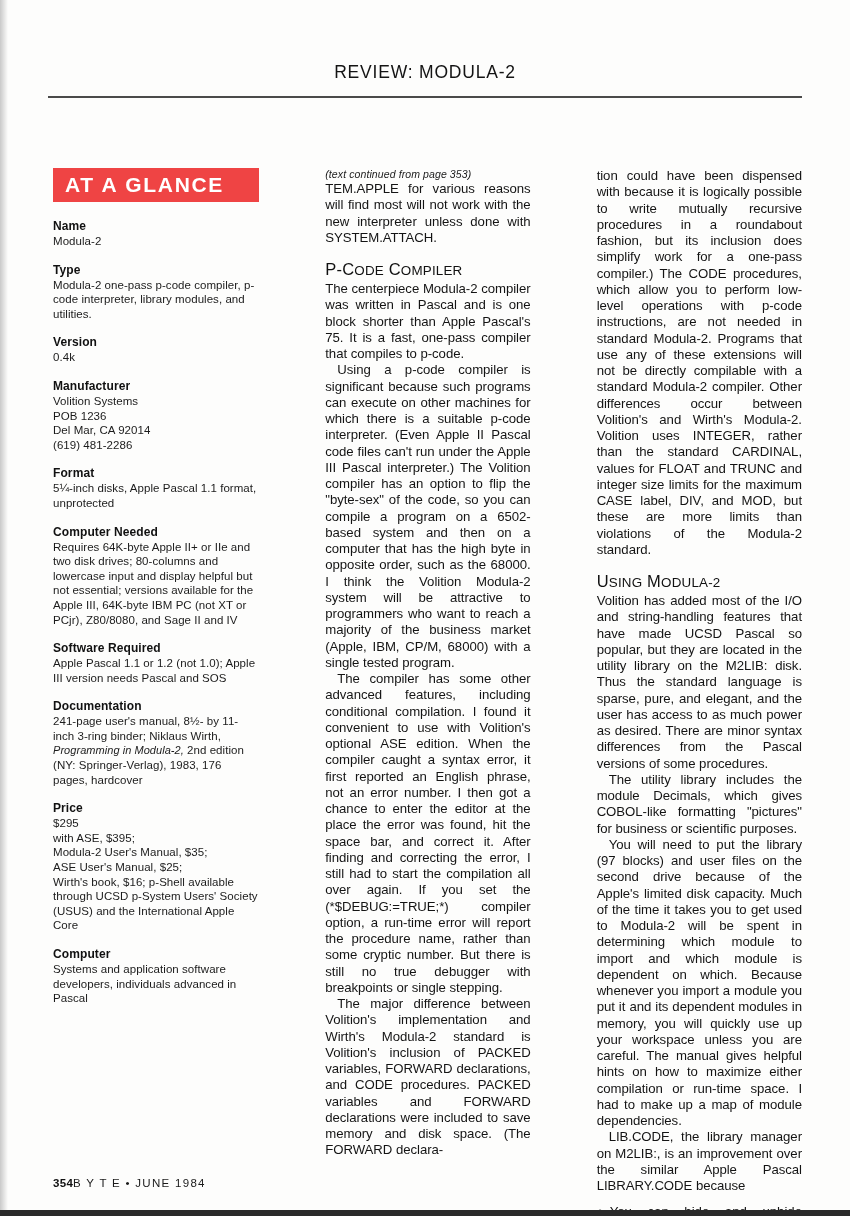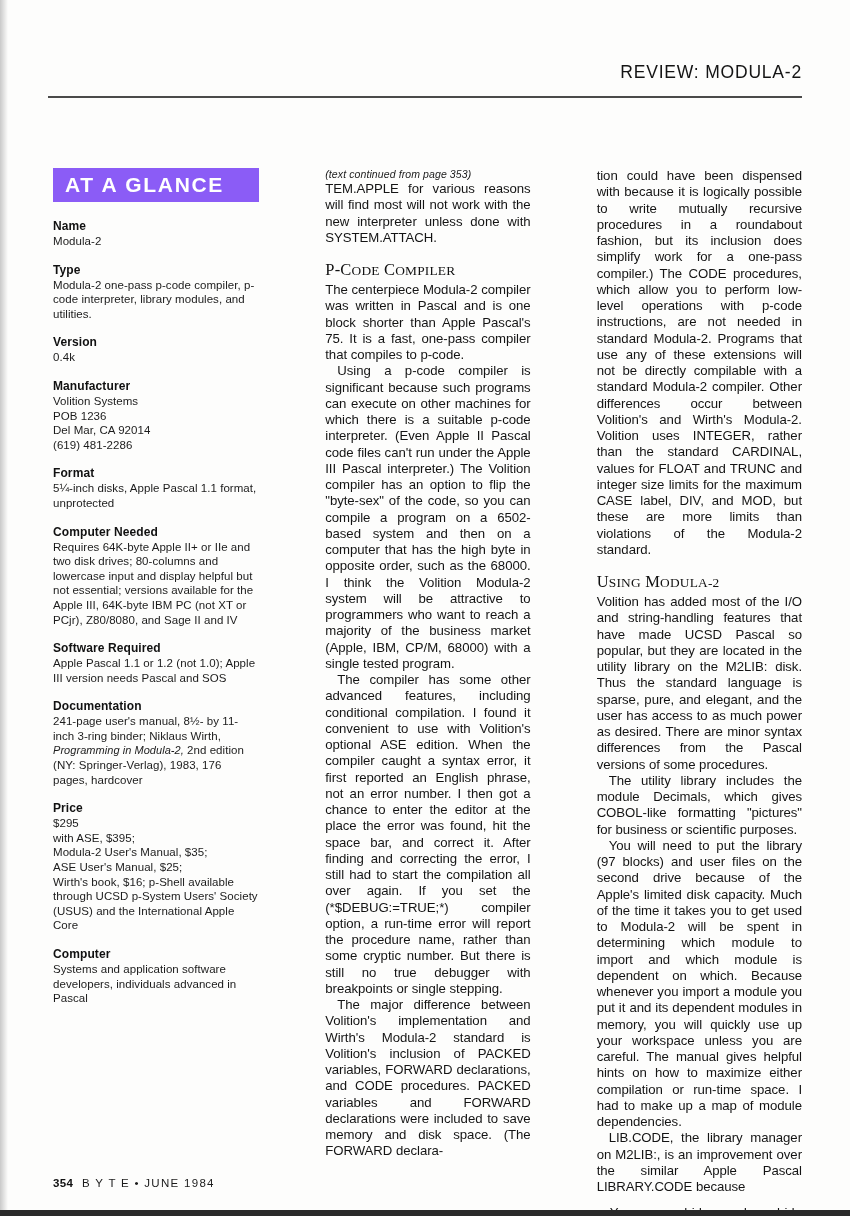--- a/index.html
+++ b/index.html
@@ -22,21 +22,21 @@
     inset: 0;
     background: #fdfdfc;
   }
 
   
   .running-head {
     position: absolute;
     left: 48px;
     top: 62px;
     width: 754px;
-    text-align: right;
+    text-align: center;
   }
   .running-head-title {
     font-size: 17.5px;
     letter-spacing: 0.8px;
     color: #141414;
     font-weight: 400;
   }
   .head-rule {
     position: absolute;
     left: 48px;
@@ -57,21 +57,21 @@
     gap: 21px;
   }
   .col {
     width: 236px;
     position: relative;
   }
   .col-mid, .col-right { width: 235px; margin-left: 45px; }
 
   
   .glance-banner {
-    background: #8b5cf6;
+    background: #ef4444;
     color: #ffffff;
     height: 34px;
     display: flex;
     align-items: center;
     padding-left: 12px;
     margin-bottom: 17px;
   }
   .glance-banner-text {
     font-size: 21px;
     font-weight: 700;
@@ -114,21 +114,20 @@
   }
   p.body.indent { text-indent: 12px; }
   p.body.cont { text-indent: 0; }
 
   h2.section {
     margin: 14px 0 2px 0;
     font-size: 15px;
     font-weight: 400;
     color: #111;
     letter-spacing: 0.2px;
-    font-family: Liberation Serif, serif;
   }
   h2.section .sc-first { font-size: 16.5px; }
   h2.section .sc-rest { font-size: 13.4px; }
 
   ul.bullets {
     margin: 10px 0 0 0;
     padding: 0;
     list-style: none;
   }
   ul.bullets li {
@@ -146,21 +145,20 @@
     top: 0;
   }
 
   
   .footer {
     position: absolute;
     left: 53px;
     top: 1177px;
     display: flex;
     align-items: flex-end;
-    gap: 9px;
   }
   .folio {
     font-size: 11.5px;
     font-weight: 700;
     color: #111;
     letter-spacing: 0.3px;
   }
   .imprint {
     font-size: 11.5px;
     color: #1b1b1b;

